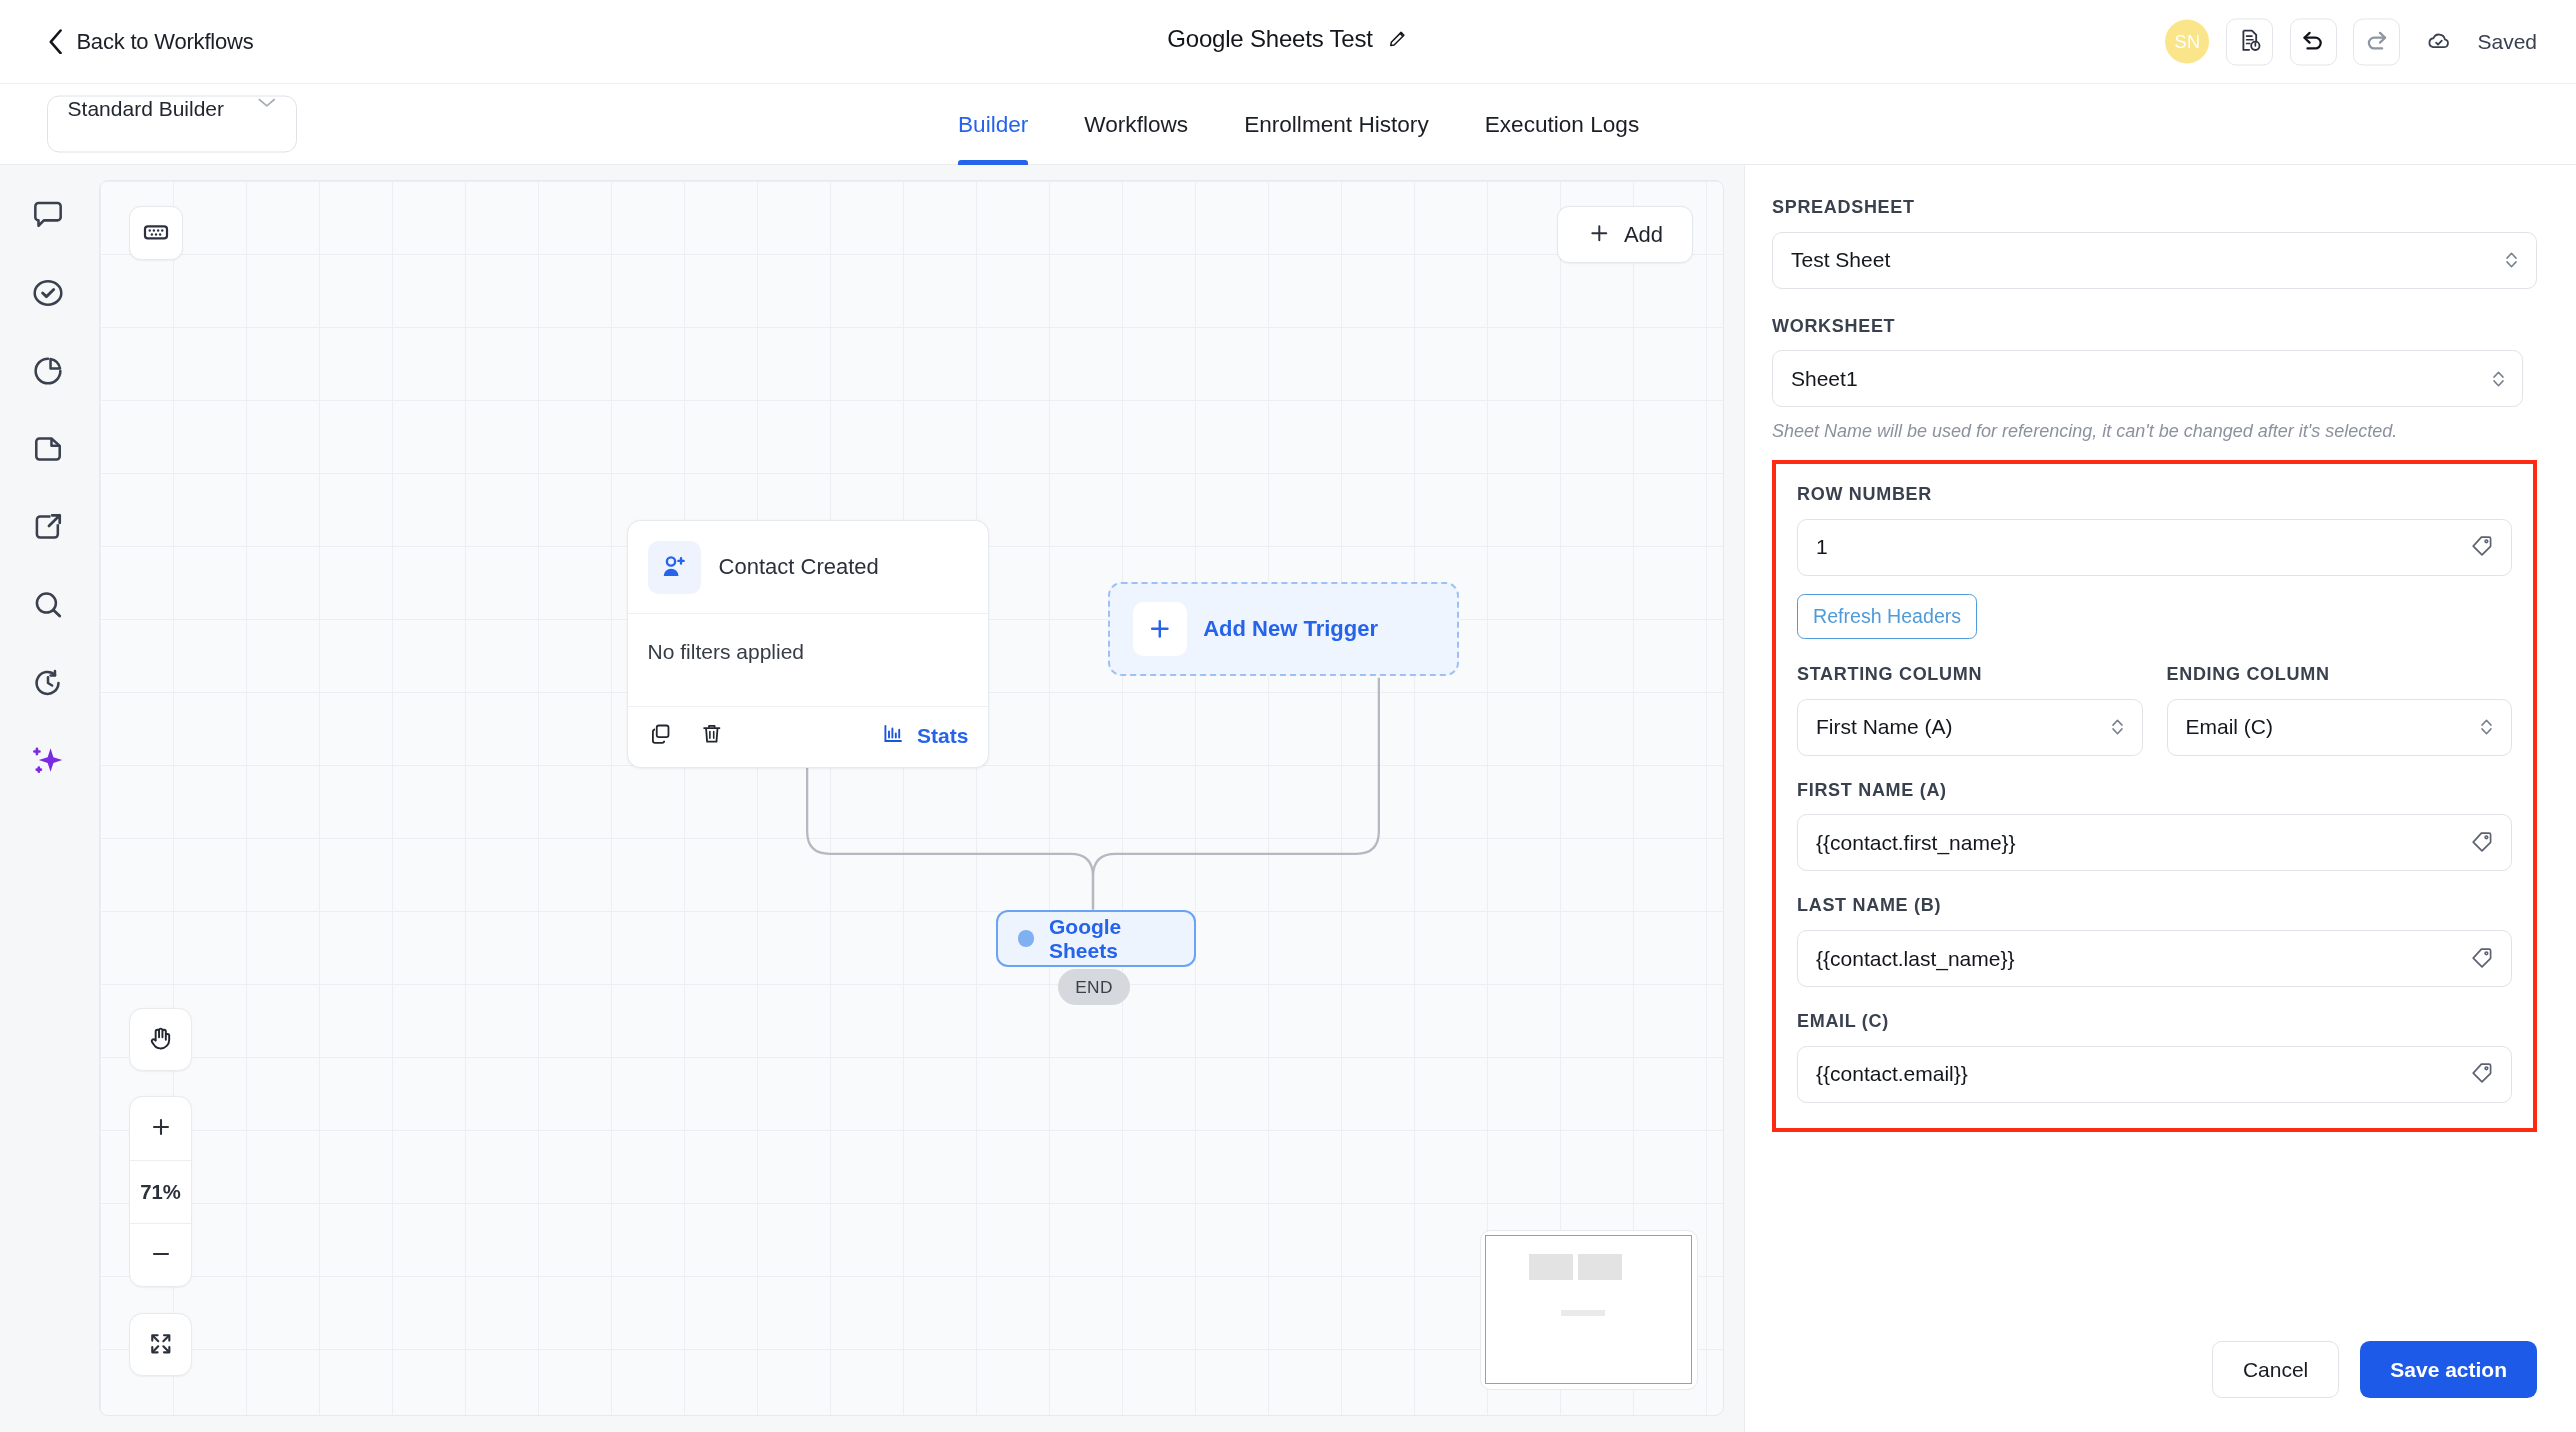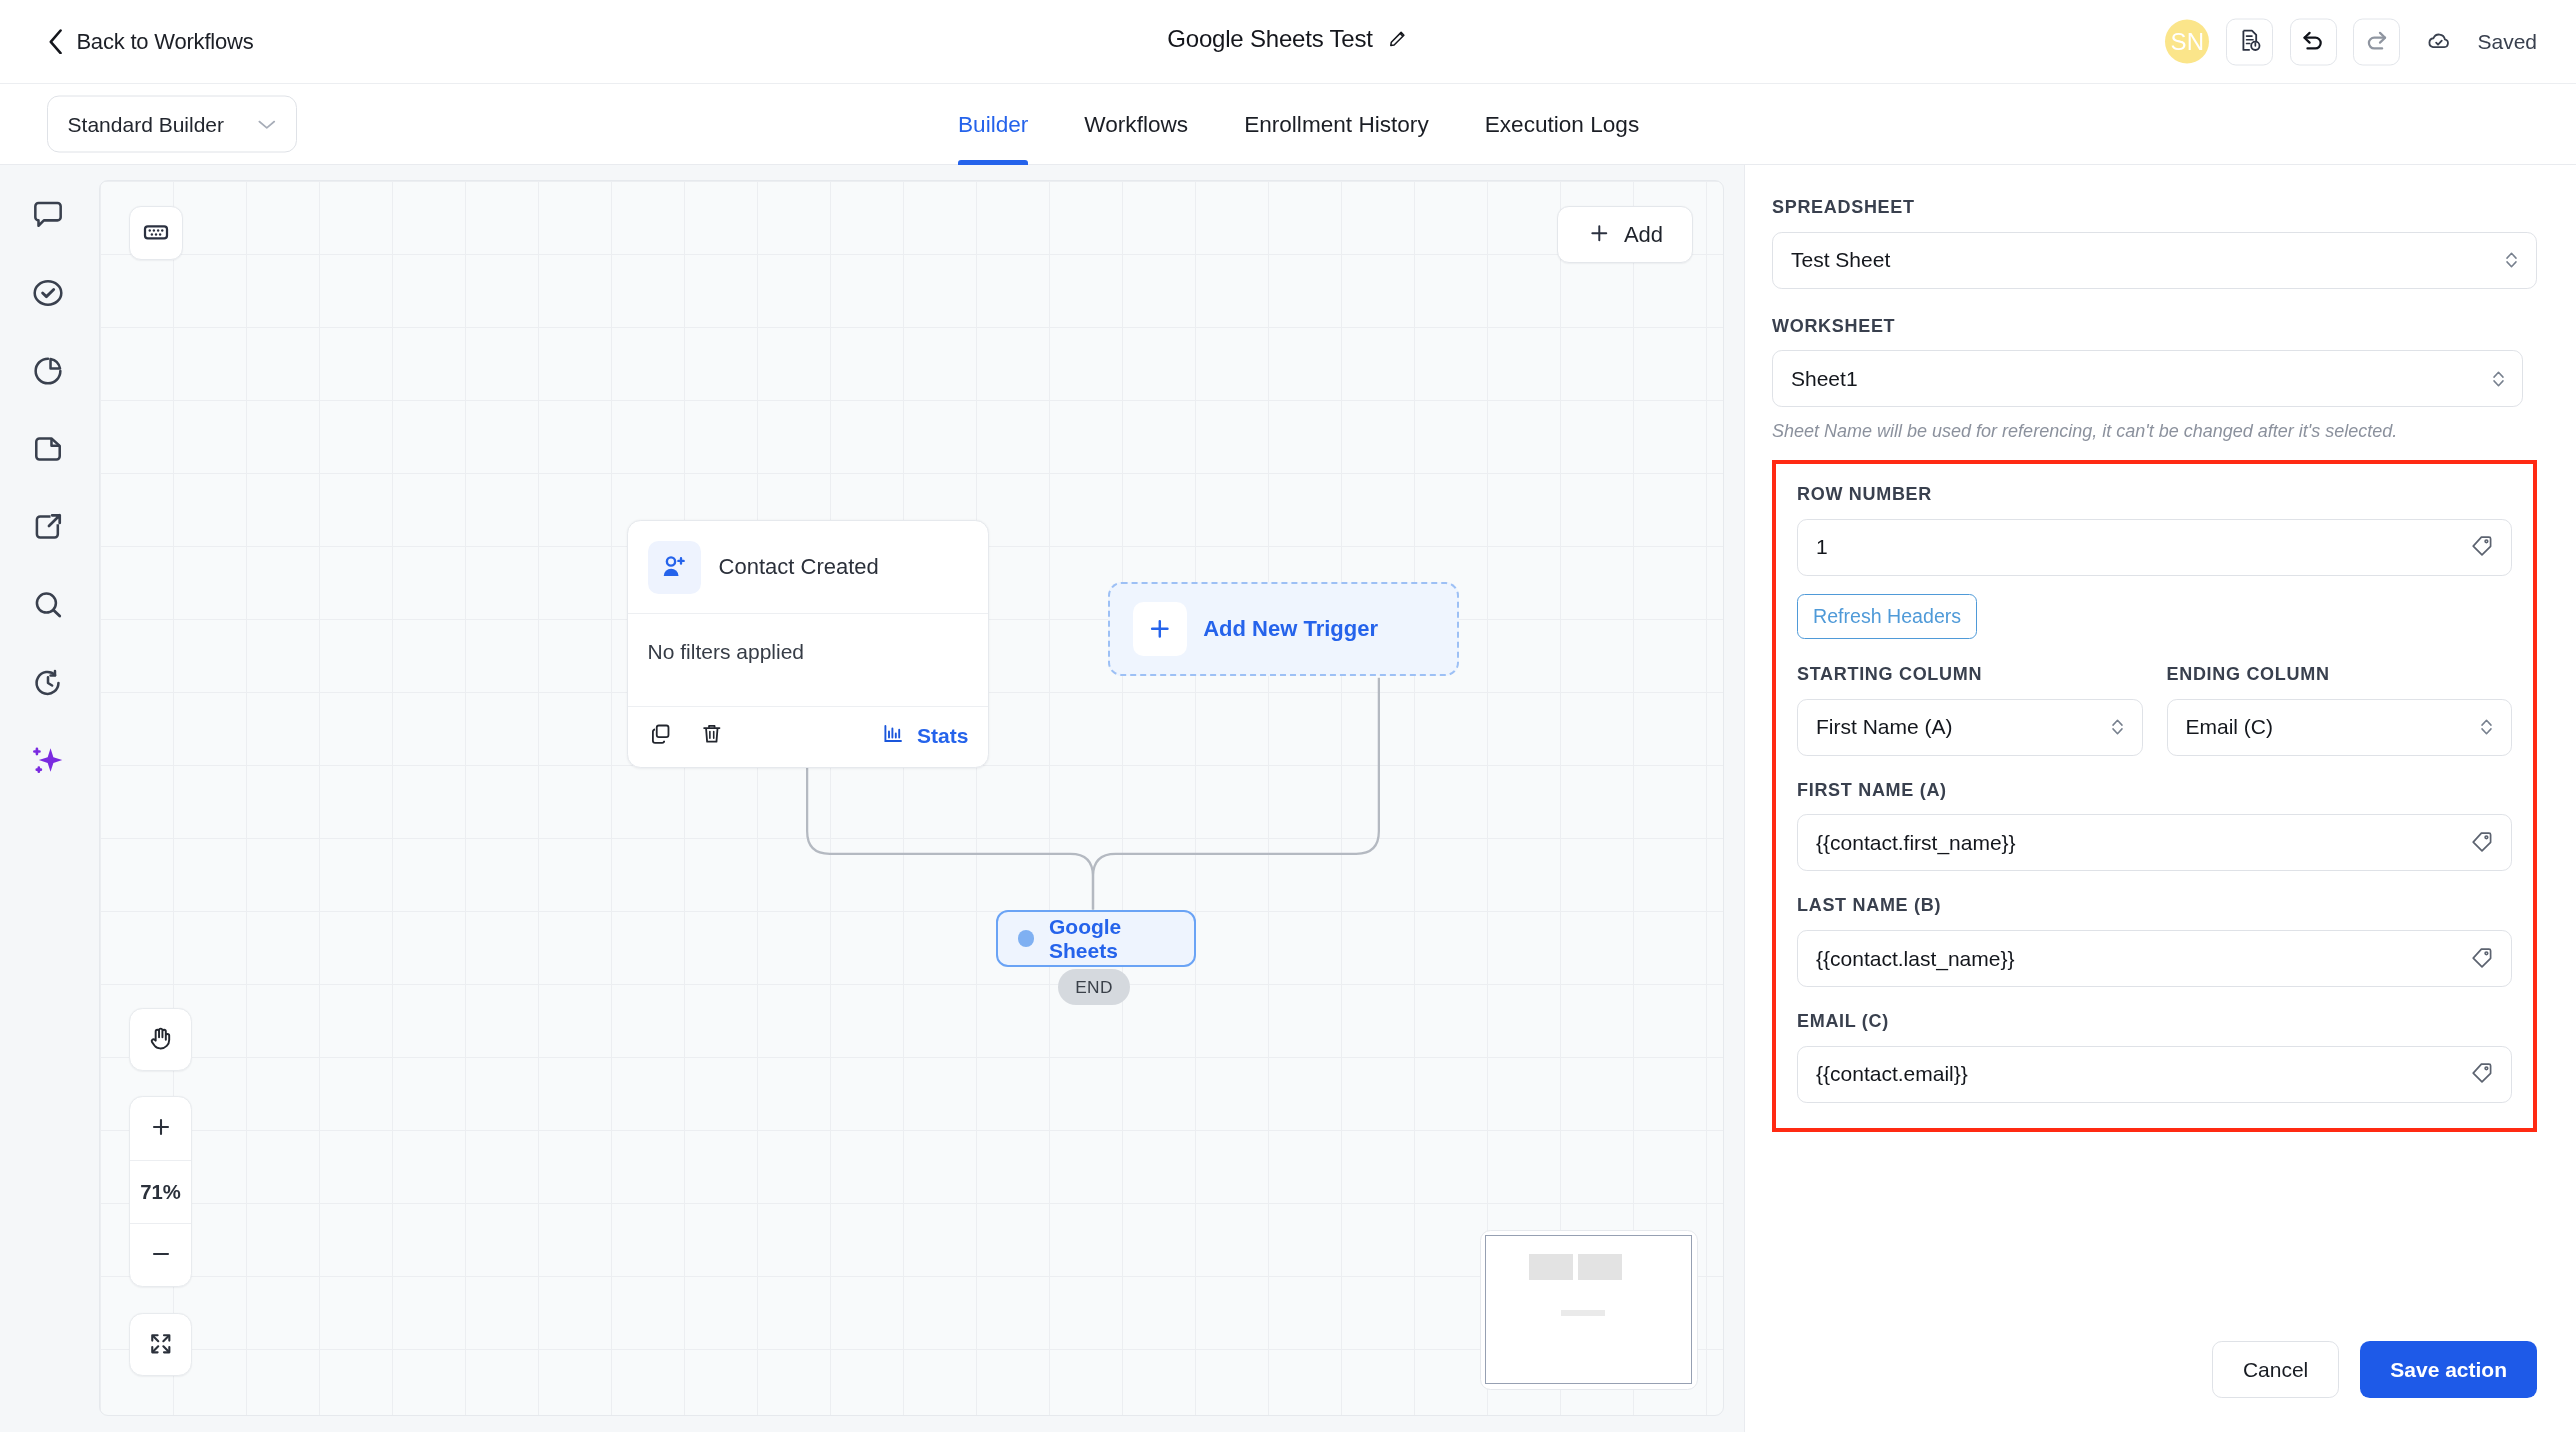--- a/index.html
+++ b/index.html
@@ -31,41 +31,41 @@
     margin-top: -16.6px;
     display: flex; align-items: center; gap: 15px;
   }
   .wf-title { font-size: 24px; color: #14161c; font-weight: 400; letter-spacing: -0.2px;}
   .pencil-icon { width: 21px; height: 21px; display:block; cursor:pointer;}
 
   .top-right { position: absolute; right: 39px; top: 50%; transform: translateY(-50%);
     display: flex; align-items: center; gap: 16.6px; }
   .avatar {
     width: 44px; height: 44px; border-radius: 50%;
-    background: #fbe58a; color: #ffffff; font-size: 24px;
+    background: #fbe58a; color: #ffffff; font-size: 18px;
     display: flex; align-items: center; justify-content: center;
     font-weight: 400; letter-spacing: 0.4px;
   }
   .icon-btn {
     width: 47px; height: 47px; border: 0.8px solid #e2e5ea; border-radius: 9.8px;
     background: #fff; display: flex; align-items: center; justify-content: center;
     cursor: pointer;
   }
   .saved-wrap { display:flex; align-items:center; gap:26px; margin-left: 9px; }
   .saved-label { font-size: 21px; color: #39404e; font-weight: 400; }
 
   
   .secondbar {
     position: absolute; top: 84px; left: 0; width: 2576px; height: 81px;
     background: #ffffff; border-bottom: 0.8px solid #e9ebef;
   }
   .builder-select {
     position: absolute; left: 47px; top: 50%; transform: translateY(-50%);
     width: 250px; height: 57px; border: 0.8px solid #dfe2e7; border-radius: 12px;
-    background: #fff; display: flex; align-items: center;
+    background: #fff; display: flex; align-items: flex-start;
     padding: 0 19.6px; cursor: pointer; justify-content: space-between;
   }
   .builder-select-label { font-size: 21px; color: #22262e; }
   .chev-down { width: 19.6px; height: 12px; display:block; }
 
   .tabs {
     position: absolute; left: 958px; top: 0; height: 81px;
     display: flex; align-items: flex-start; gap: 0;
   }
   .tab {

